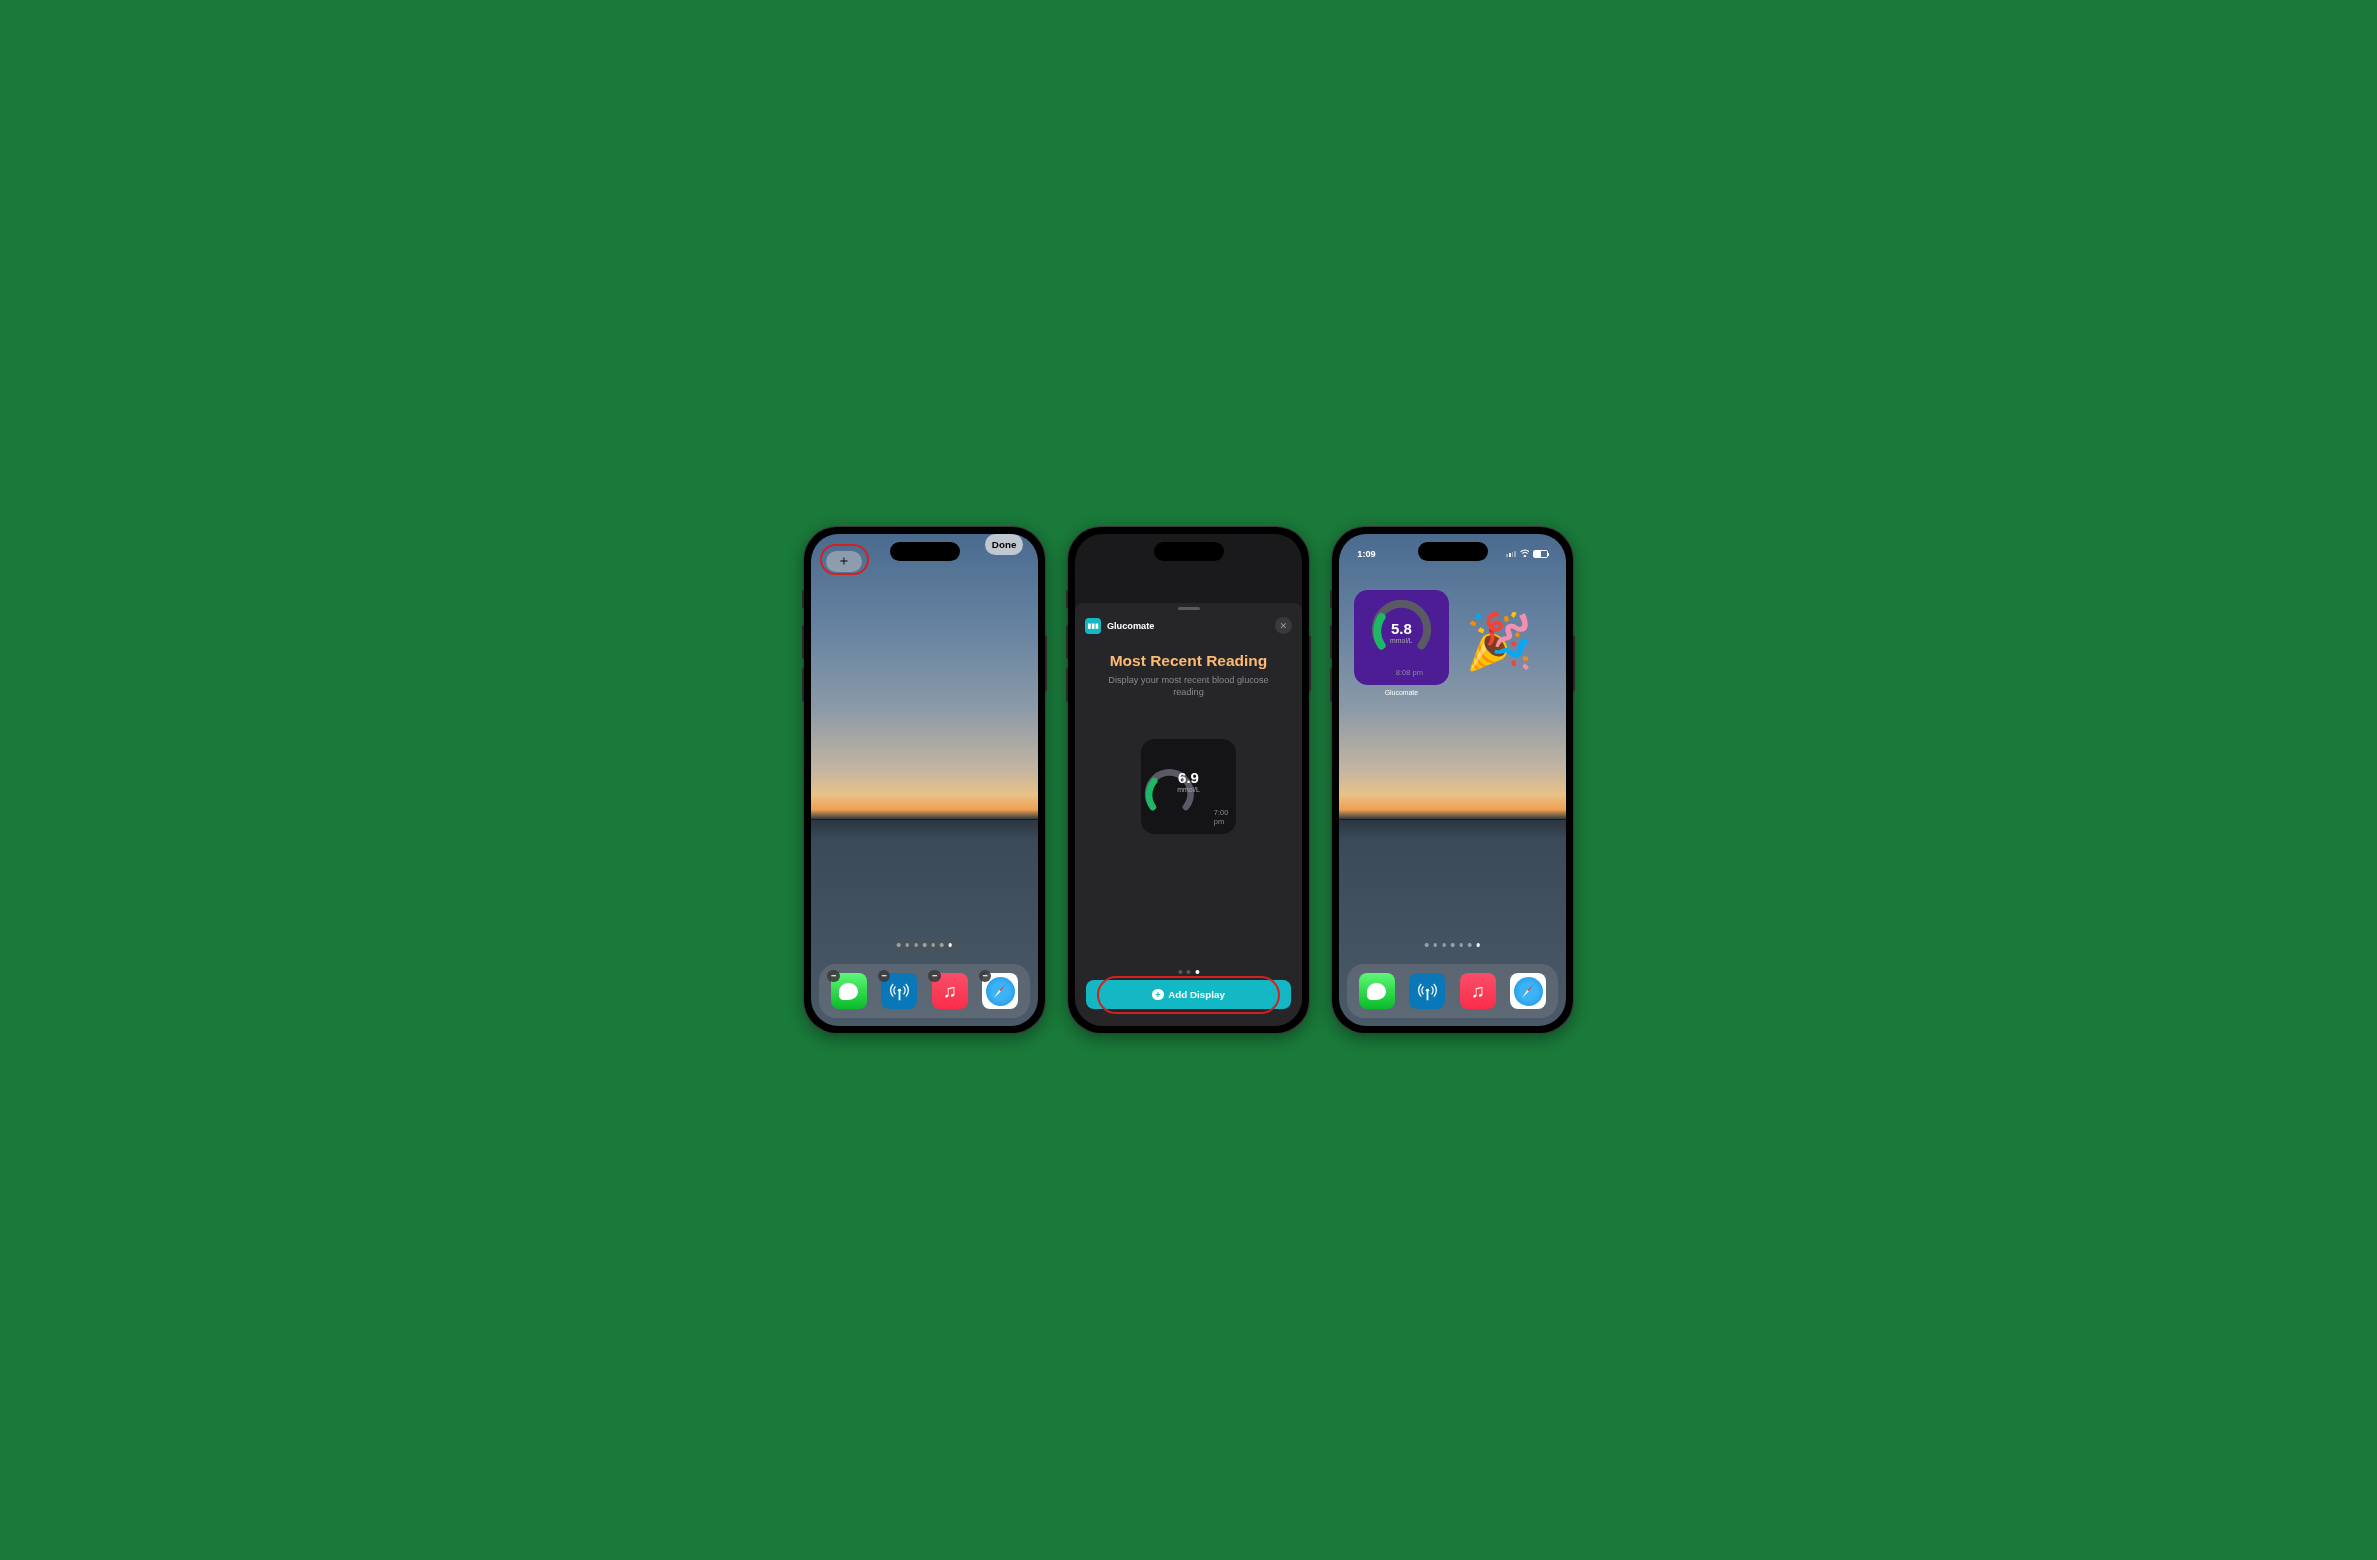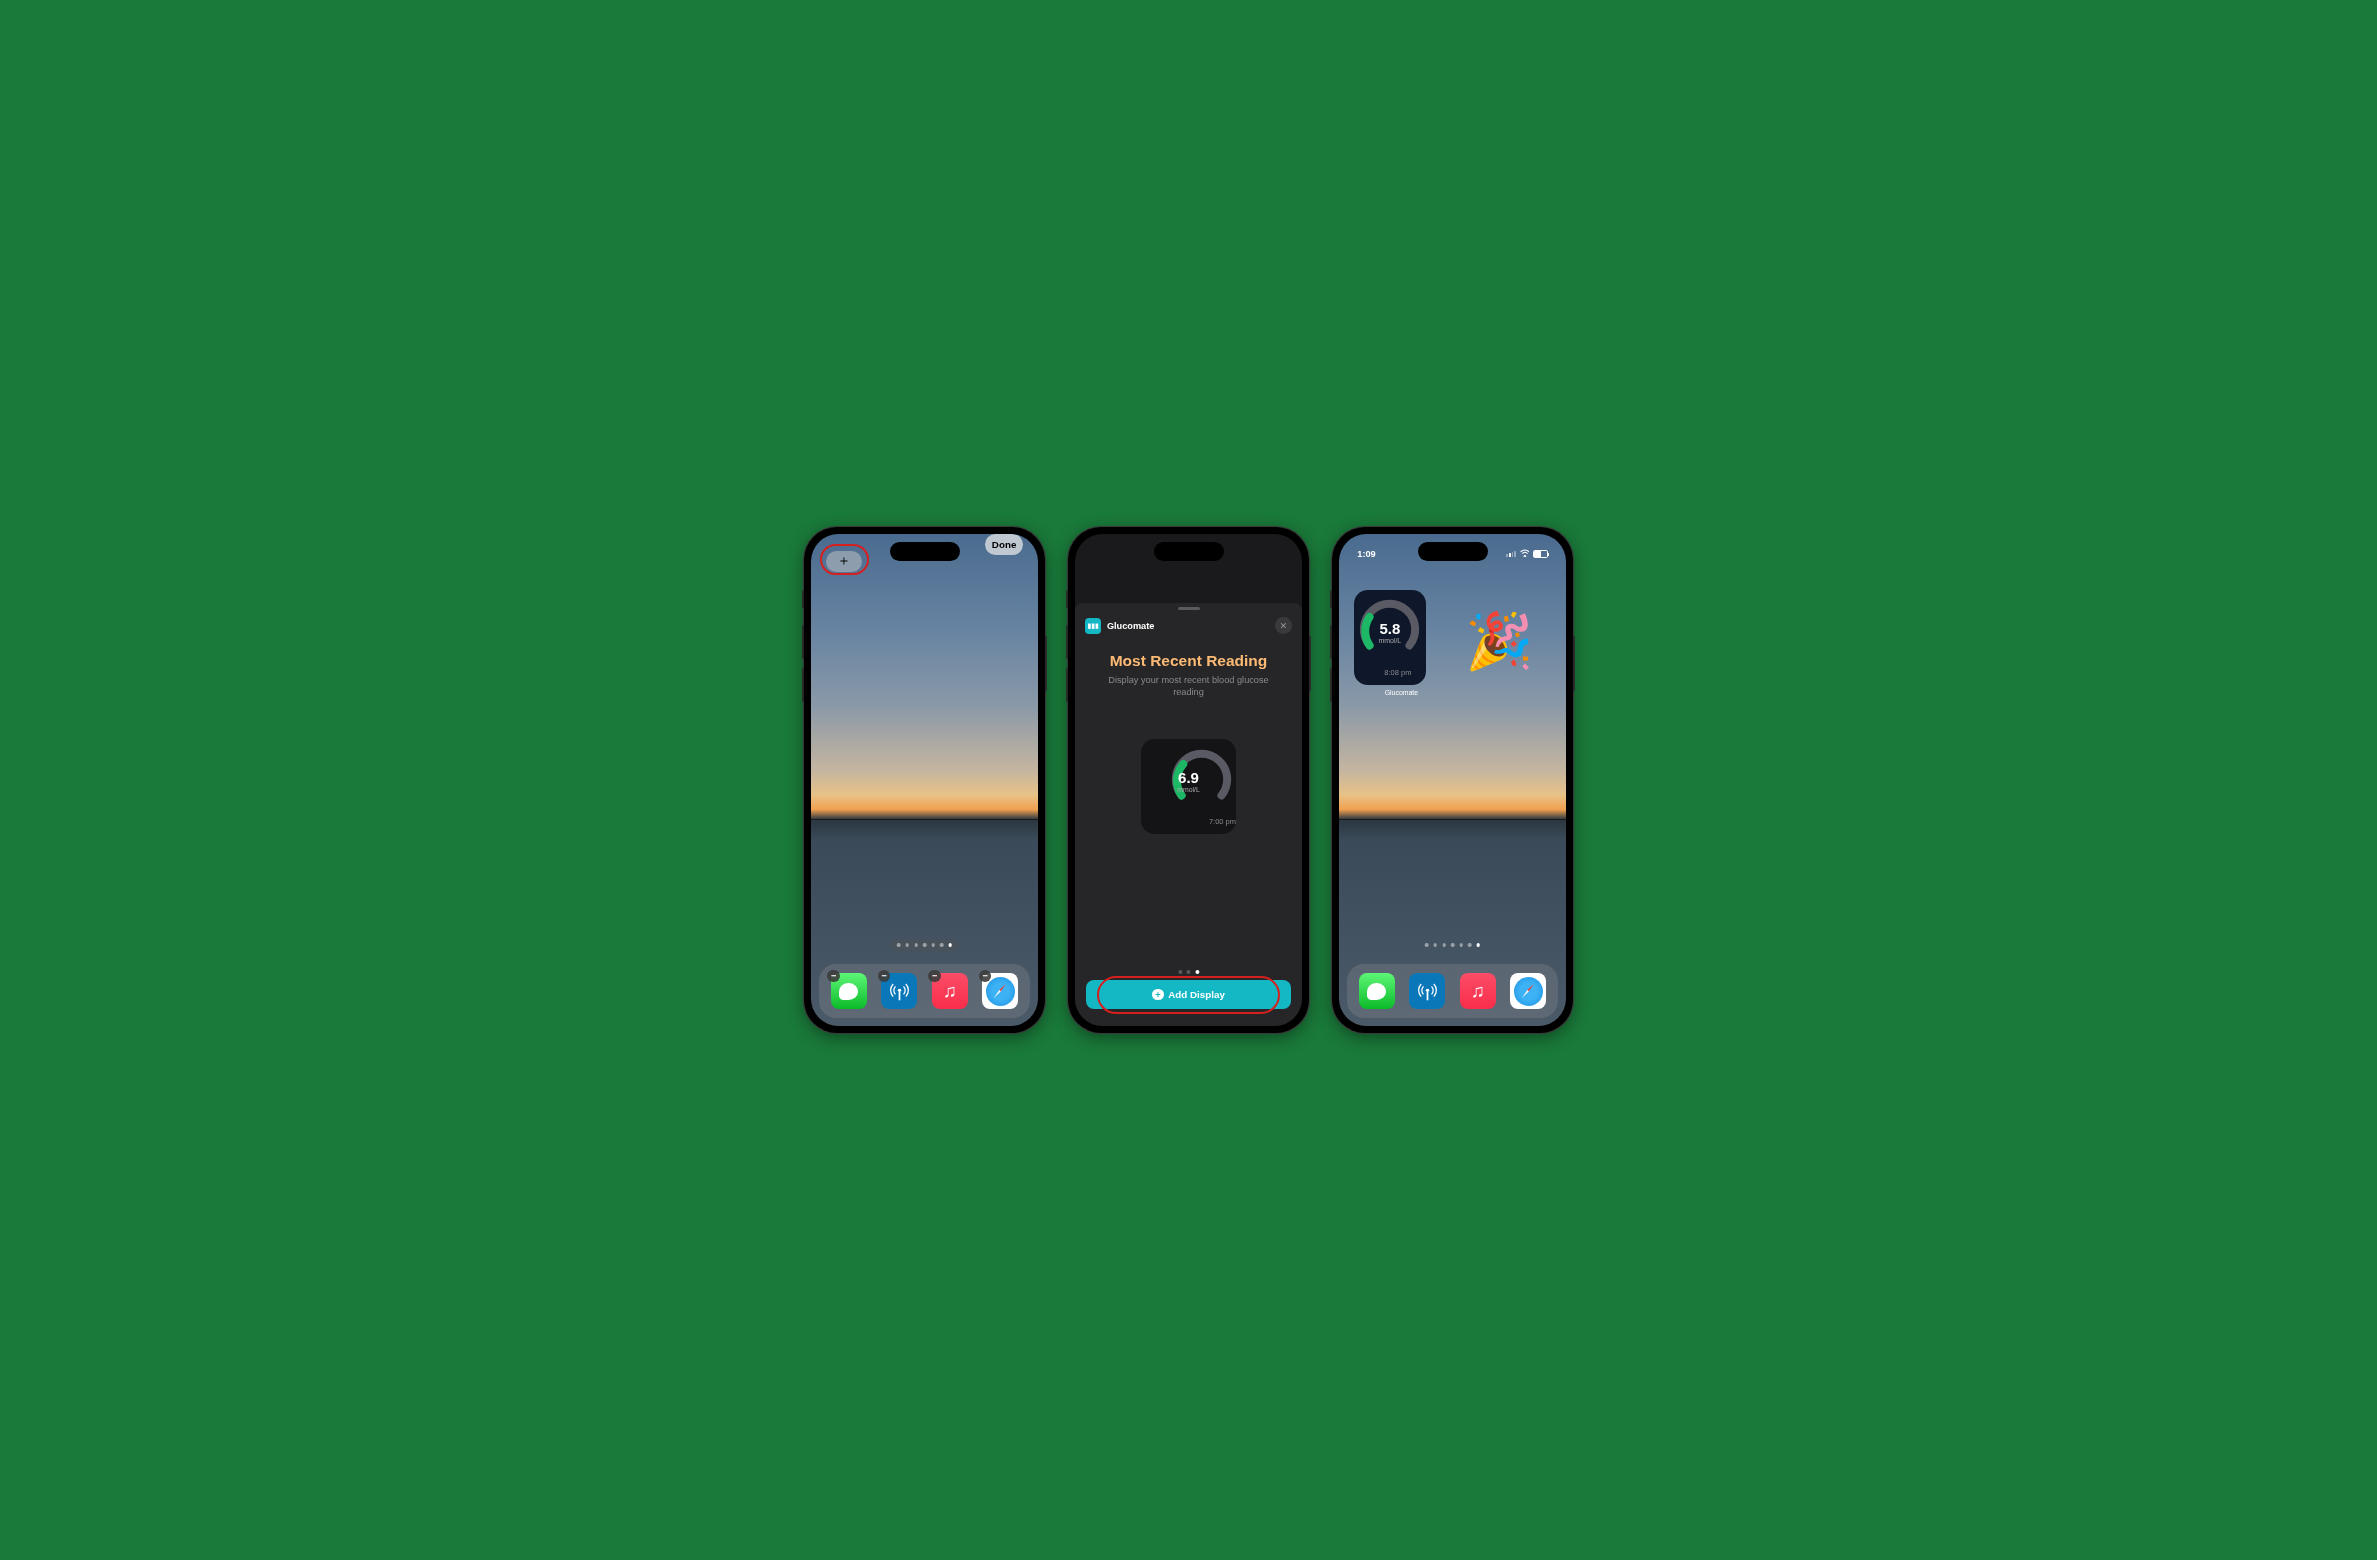--- a/index.html
+++ b/index.html
@@ -206,22 +206,22 @@
   .sheet-desc { color: #8a8a8e; font-size: 9.2px; text-align:center; margin: 3.4px 23px 0; line-height:1.35;}
 
   .widget-preview {
     width: 95px;
     height: 95px;
     background: #141416;
     border-radius: 13.8px;
     margin: 40px auto 0;
     position: relative;
     display:flex;
-    flex-direction:column;
-    align-items:flex-end;
+    flex-direction:row;
+    align-items:center;
     padding-top:8px;
   }
   .gauge-svg { width: 69px; height: 57px; }
   .reading-val { position:absolute; top:30px; color:#fff; font-size:15px; font-weight:700; width:100%; text-align:center;}
   .reading-unit { position:absolute; top:47px; color:#aaa; font-size:6.9px; width:100%; text-align:center;}
   .reading-time { color:#8a8a8e; font-size:7.5px; margin-top:auto; margin-bottom:8px;padding-left:16px;}
 
   .widget-dots {
     position:absolute;
     bottom: 52px;
@@ -275,23 +275,23 @@
   .signal i:nth-child(3){height:5.2px;opacity:0.4;}
   .signal i:nth-child(4){height:6.3px;opacity:0.4;}
   .battery { width:15px;height:7.5px;border:0.9px solid #fff;border-radius:1.7px;position:relative;}
   .battery::after{content:"";position:absolute;right:-2.3px;top:1.7px;width:1.1px;height:2.9px;background:#fff;border-radius:0.6px;}
   .battery-fill{height:100%;width:55%;background:#fff;border-radius:0.6px;}
 
   .hs-widget {
     position:absolute;
     top:56px;
     left:15px;
-    width:72px;
+    width:95px;
     height:95px;
-    background:#0f172a;
+    background:#4c1d95;
     border-radius:13.8px;
     display:flex;
     flex-direction:column;
     align-items:center;
     padding-top:6.9px;
   }
   .hs-widget-label {
     position:absolute;
     top:155px;
     left:15px;

